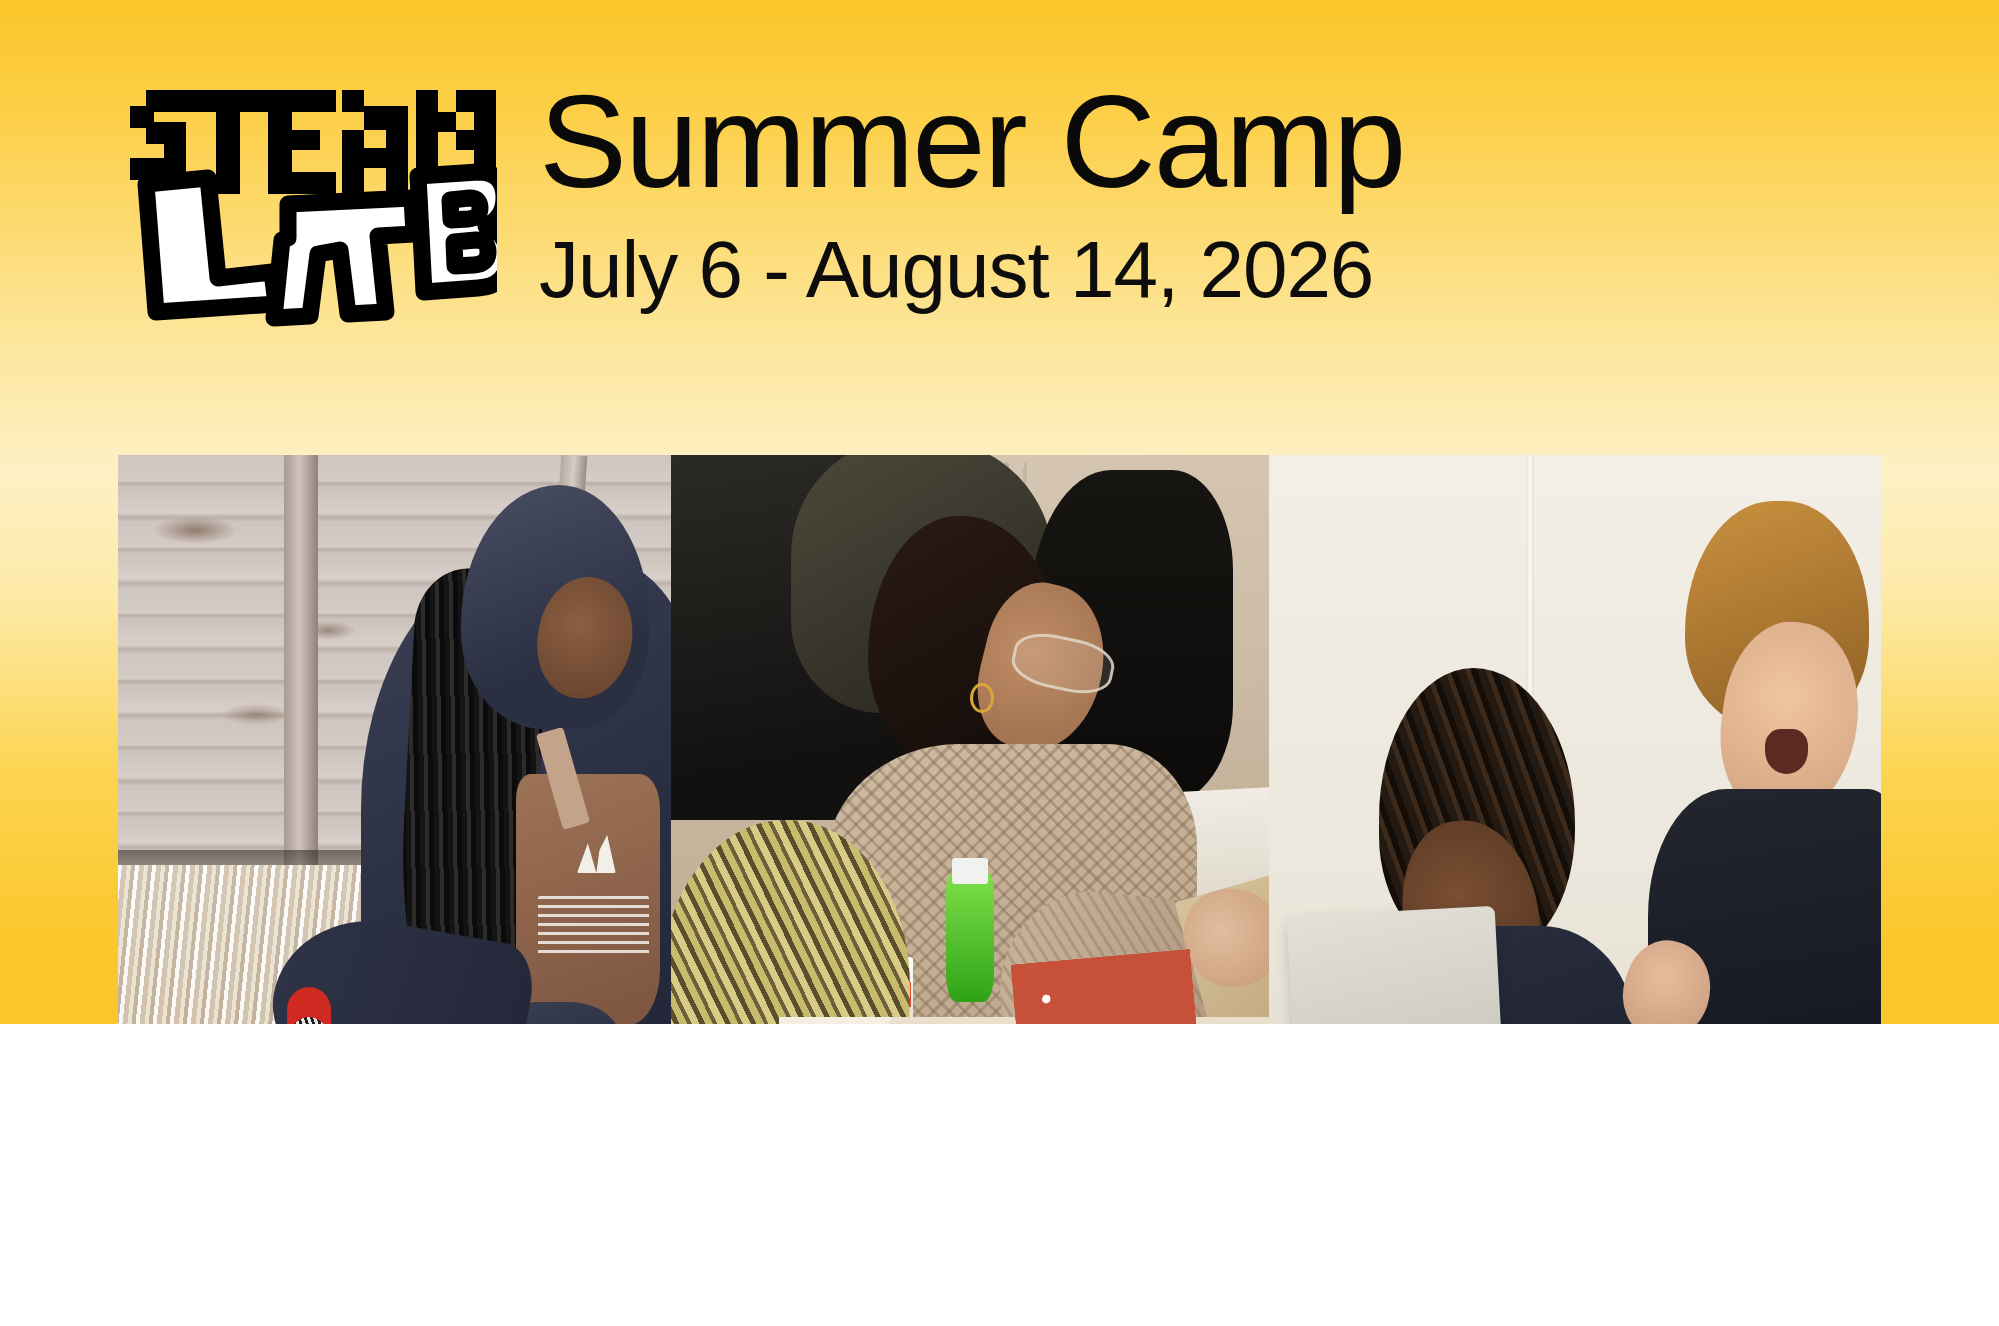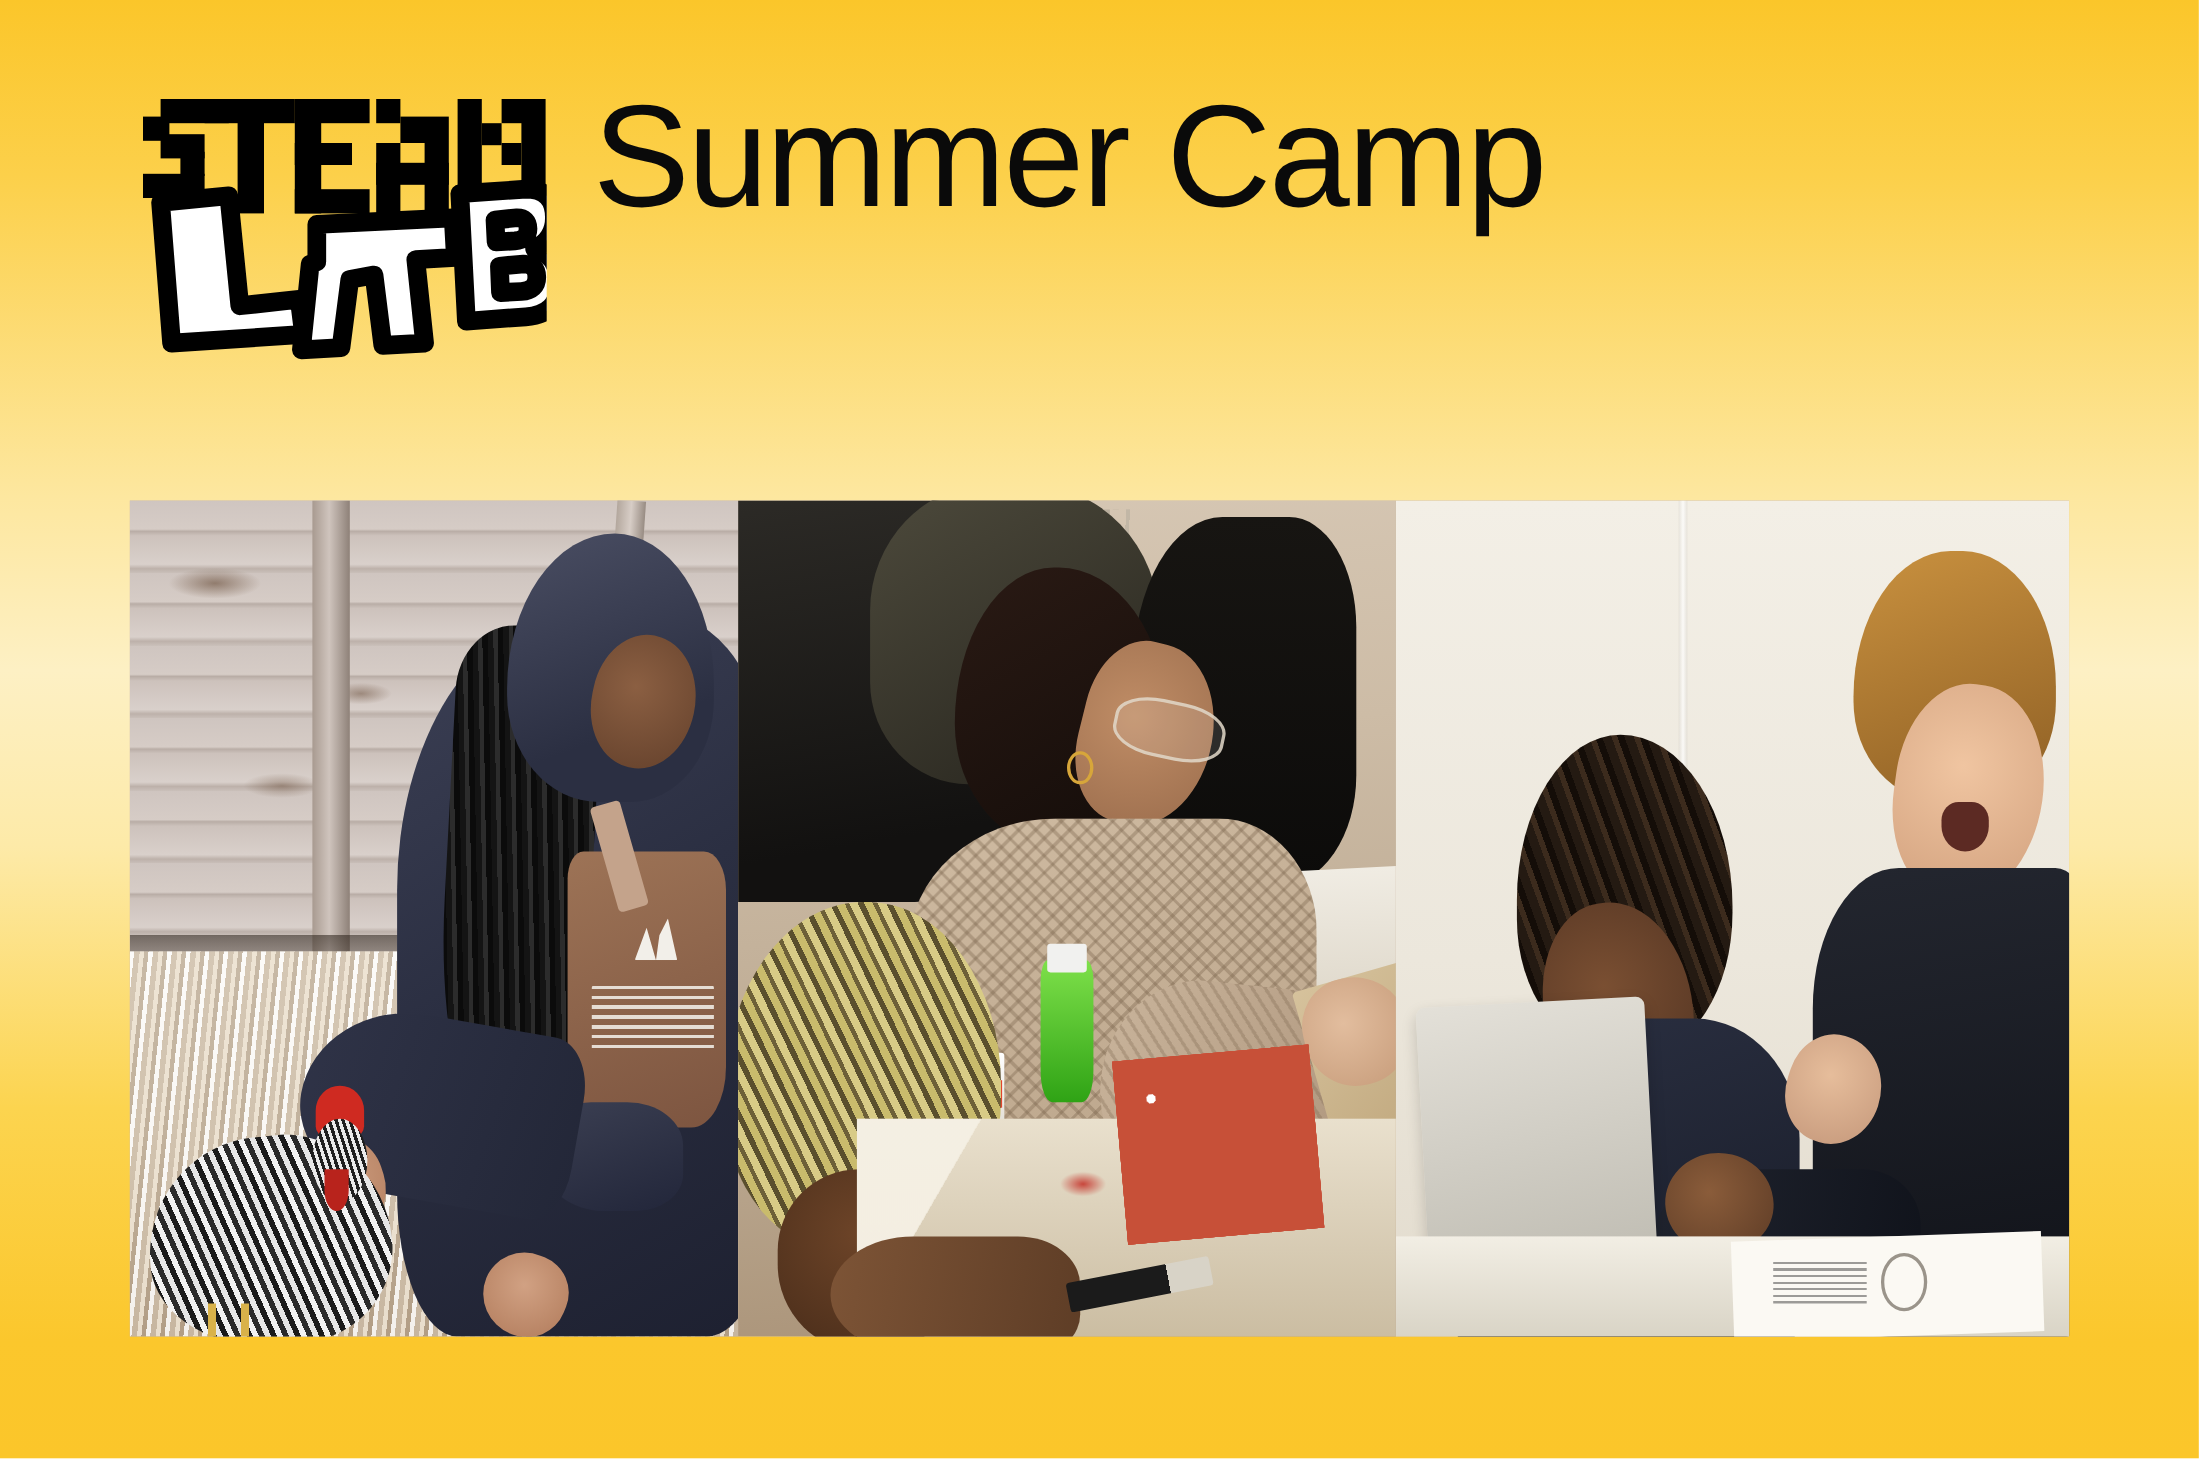--- a/index.html
+++ b/index.html
@@ -6,21 +6,21 @@
   * { box-sizing: border-box; margin: 0; padding: 0; }
   html, body {
     width: 1999px;
     height: 1326px;
     overflow: hidden;
     font-family: "Liberation Sans", sans-serif;
   }
   .poster {
     position: relative;
     width: 1999px;
-    height: 1326px;
+    height: 1024px;
     background: linear-gradient(180deg,
         #fbc62a 0%,
         #fcd04a 12%,
         #fde79f 34%,
         #fdf0c4 46%,
         #fdeaa8 58%,
         #fcd44f 76%,
         #fbc72c 92%,
         #fbc62a 100%);
     overflow: hidden;
@@ -515,20 +515,21 @@
                      Q396 160 396 186 Q396 214 366 216 L312 220 Z
                      M338 128 L358 126 Q368 126 368 136 Q368 146 356 147 L339 148 Z
                      M342 170 L364 168 Q376 168 376 180 Q376 192 362 193 L343 194 Z"></path>
           </g>
         </g>
       </svg>
     </div>
 
     <div class="titles">
       <div class="title-main">Summer Camp</div>
+      <div class="title-sub">July 6 - August 14, 2026</div>
     </div>
   </div>
 
   <div class="photo-strip">
 
     <div class="photo p1">
       <div class="scene">
         <div class="coop-wall"></div>
         <div class="coop-post"></div>
         <div class="coop-post2"></div>

